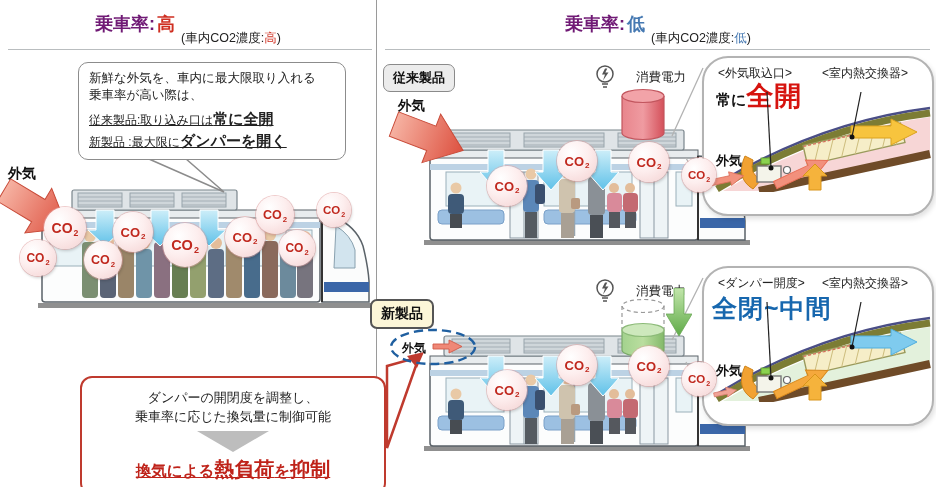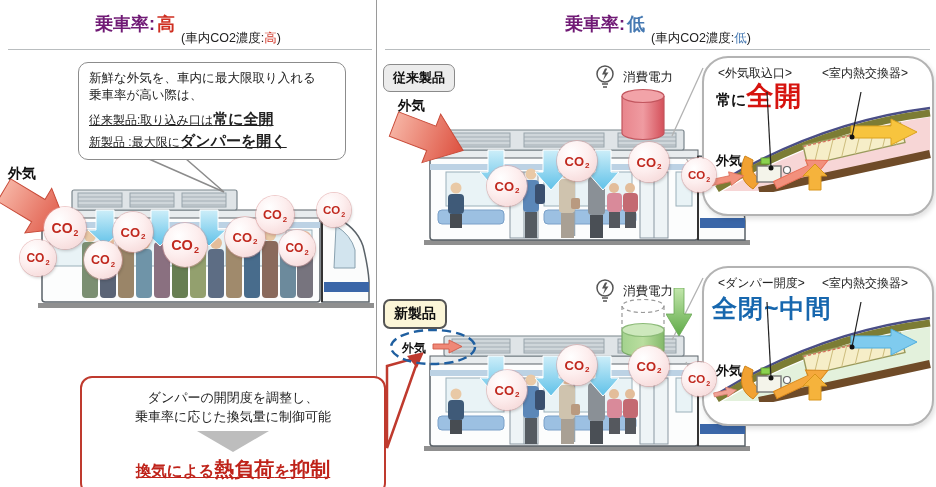--- a/index.html
+++ b/index.html
@@ -29,22 +29,22 @@
   .resultbox .ln{font-size:13px;line-height:18.5px;color:#222;}
   .resultbox .tri{width:0;height:0;margin:5px auto 4px auto;border-left:36px solid transparent;
                   border-right:36px solid transparent;border-top:21px solid #bdbdbd;}
   .resultbox .res{font-size:15.5px;font-weight:bold;color:#bf231a;text-decoration:underline;white-space:nowrap;}
   .resultbox .res b{font-size:20px;}
   
   .gaiki{position:absolute;font-weight:bold;color:#111;z-index:7;}
   .tagbox{position:absolute;font-weight:bold;color:#111;text-align:center;z-index:7;
           padding:4px 9px;border-radius:7px;white-space:nowrap;}
   .tag-conv{left:383px;top:64px;font-size:13px;background:#ececec;border:1.5px solid #8a8a8a;}
-  .tag-new{left:383px;top:299px;font-size:14px;background:#fcf6d8;border:2px solid #555;}
-  .power{position:absolute;display:flex;align-items:center;gap:7px;z-index:7;}
+  .tag-new{left:370px;top:299px;font-size:14px;background:#fcf6d8;border:2px solid #555;}
+  .power{position:absolute;display:flex;align-items:center;gap:20px;z-index:7;}
   .power span{font-size:12.5px;color:#222;}
   
   .co2{position:absolute;border-radius:50%;z-index:8;display:flex;align-items:center;justify-content:center;
        background:radial-gradient(circle at 35% 30%, #ffffff 0%, #fdeeee 45%, #f3d0d0 100%);
        color:#c0281e;font-weight:bold;box-shadow:0 0 0 1px rgba(225,160,160,.55), 1px 2px 3px rgba(0,0,0,.18);}
   .co2 sub{font-size:62%;margin-top:9px;margin-left:1px;}
   
   .dp{position:absolute;left:702px;width:232px;height:160px;background:#fff;border:2px solid #b3b3b3;
       border-radius:26px;box-shadow:2px 3px 5px rgba(0,0,0,.12);z-index:6;box-sizing:border-box;}
   .dp .t{position:absolute;font-size:12px;color:#222;white-space:nowrap;}

